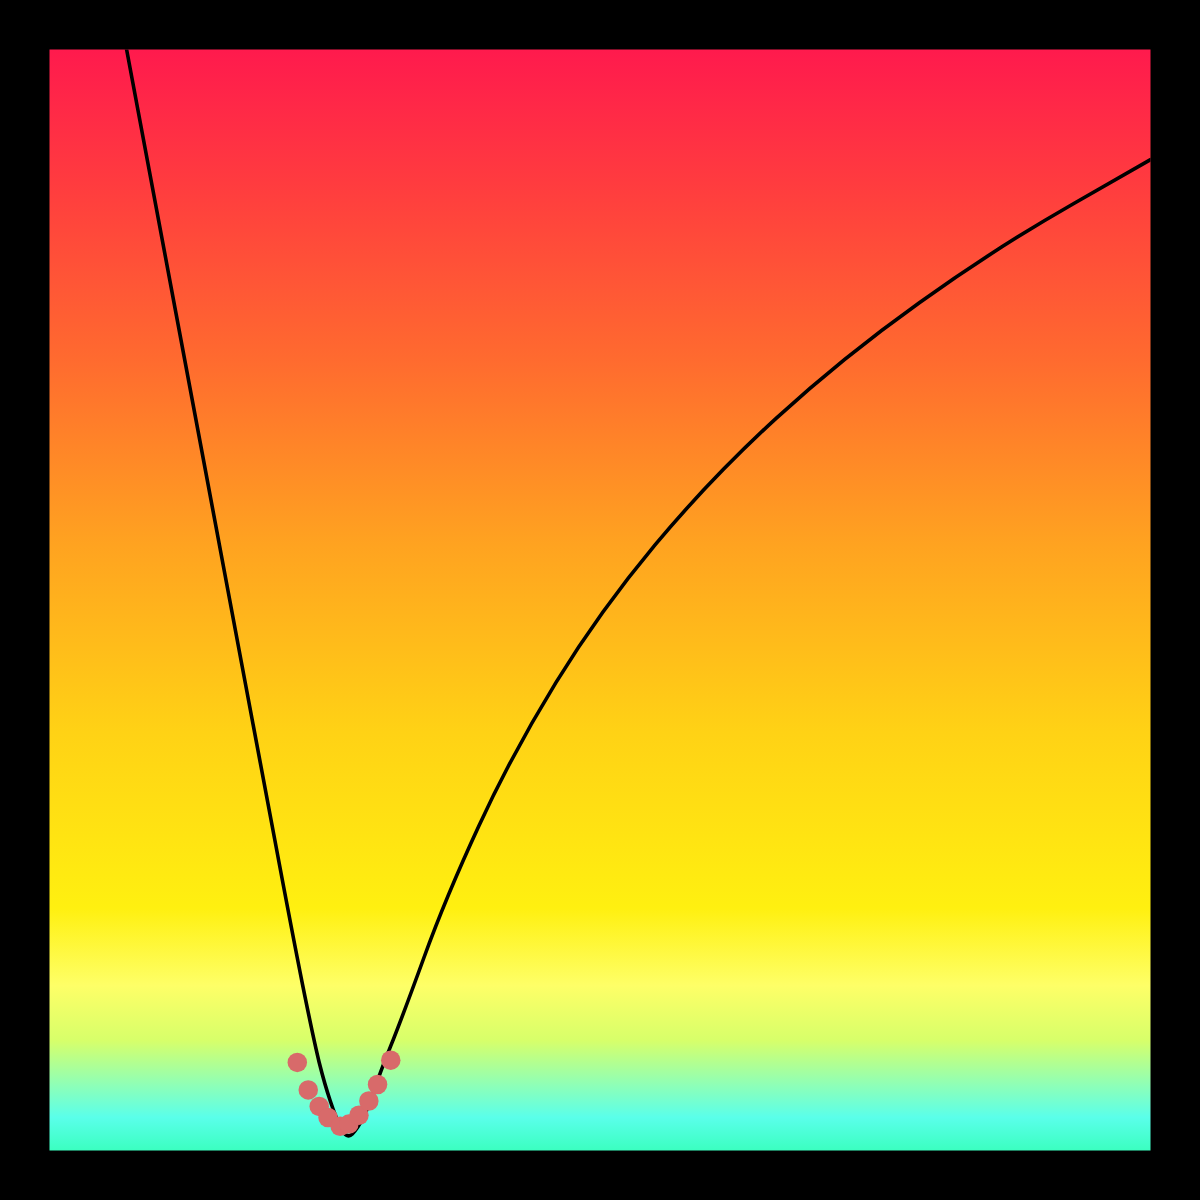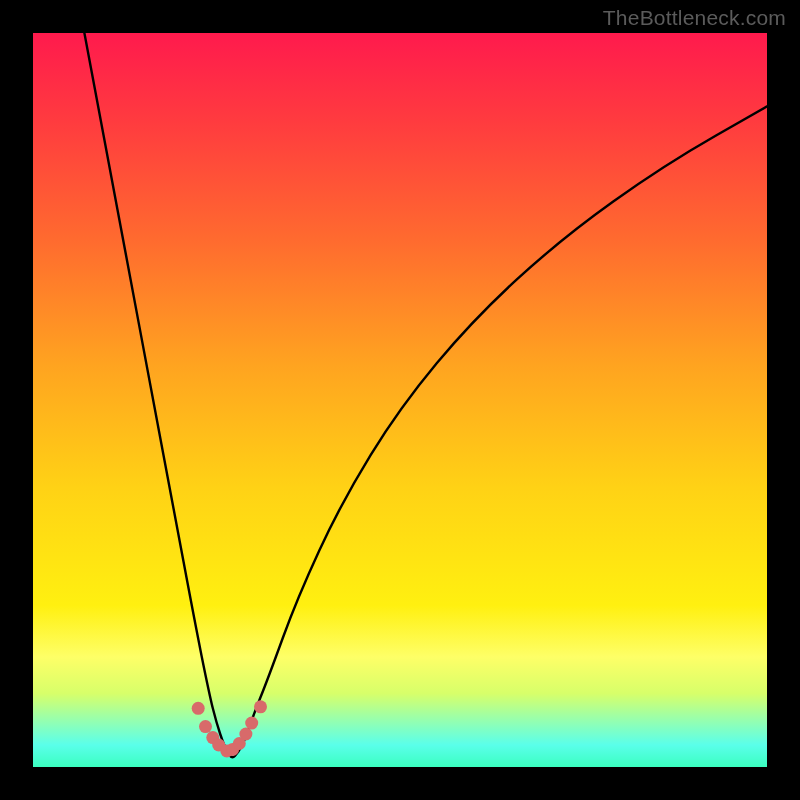--- a/index.html
+++ b/index.html
@@ -58,21 +58,20 @@
   }
   .dot {
     fill: #d86a6a;
   }
 </style>
 </head>
 <body>
 
 <div class="frame">
 
-  <div class="watermark">TheBottleneck.com</div>
 
   <div class="plot-area">
     <svg class="curve" width="734" height="734" viewBox="0 0 734 734">
       <g>
           <path d="M 51.4 0.0 Q 73.4 117.4 84.4 176.2 Q 95.4 234.9 106.4 293.6 Q 117.4 352.3 128.4 411.0 Q 139.5 469.8 150.5 528.5 Q 161.5 587.2 168.8 623.9 Q 176.2 660.6 179.8 675.3 Q 183.5 690.0 187.2 701.0 Q 190.8 712.0 194.5 719.3 Q 198.2 726.7 201.9 723.0 Q 205.5 719.3 209.2 712.0 Q 212.9 704.6 216.5 693.6 Q 220.2 682.6 227.5 664.3 Q 234.9 645.9 249.6 605.5 Q 264.2 565.2 286.3 517.5 Q 308.3 469.8 337.6 422.1 Q 367.0 374.3 403.7 330.3 Q 440.4 286.3 484.4 245.9 Q 528.5 205.5 579.9 168.8 Q 631.2 132.1 682.6 102.8 T 734.0 73.4" fill="none" stroke="#000000" stroke-width="2.4" stroke-linecap="round"></path>
         </g>
       <g>
           <circle cx="165.2" cy="675.3" r="6.5" class="dot"></circle>
           <circle cx="172.5" cy="693.6" r="6.5" class="dot"></circle>
           <circle cx="179.8" cy="704.6" r="6.5" class="dot"></circle>

